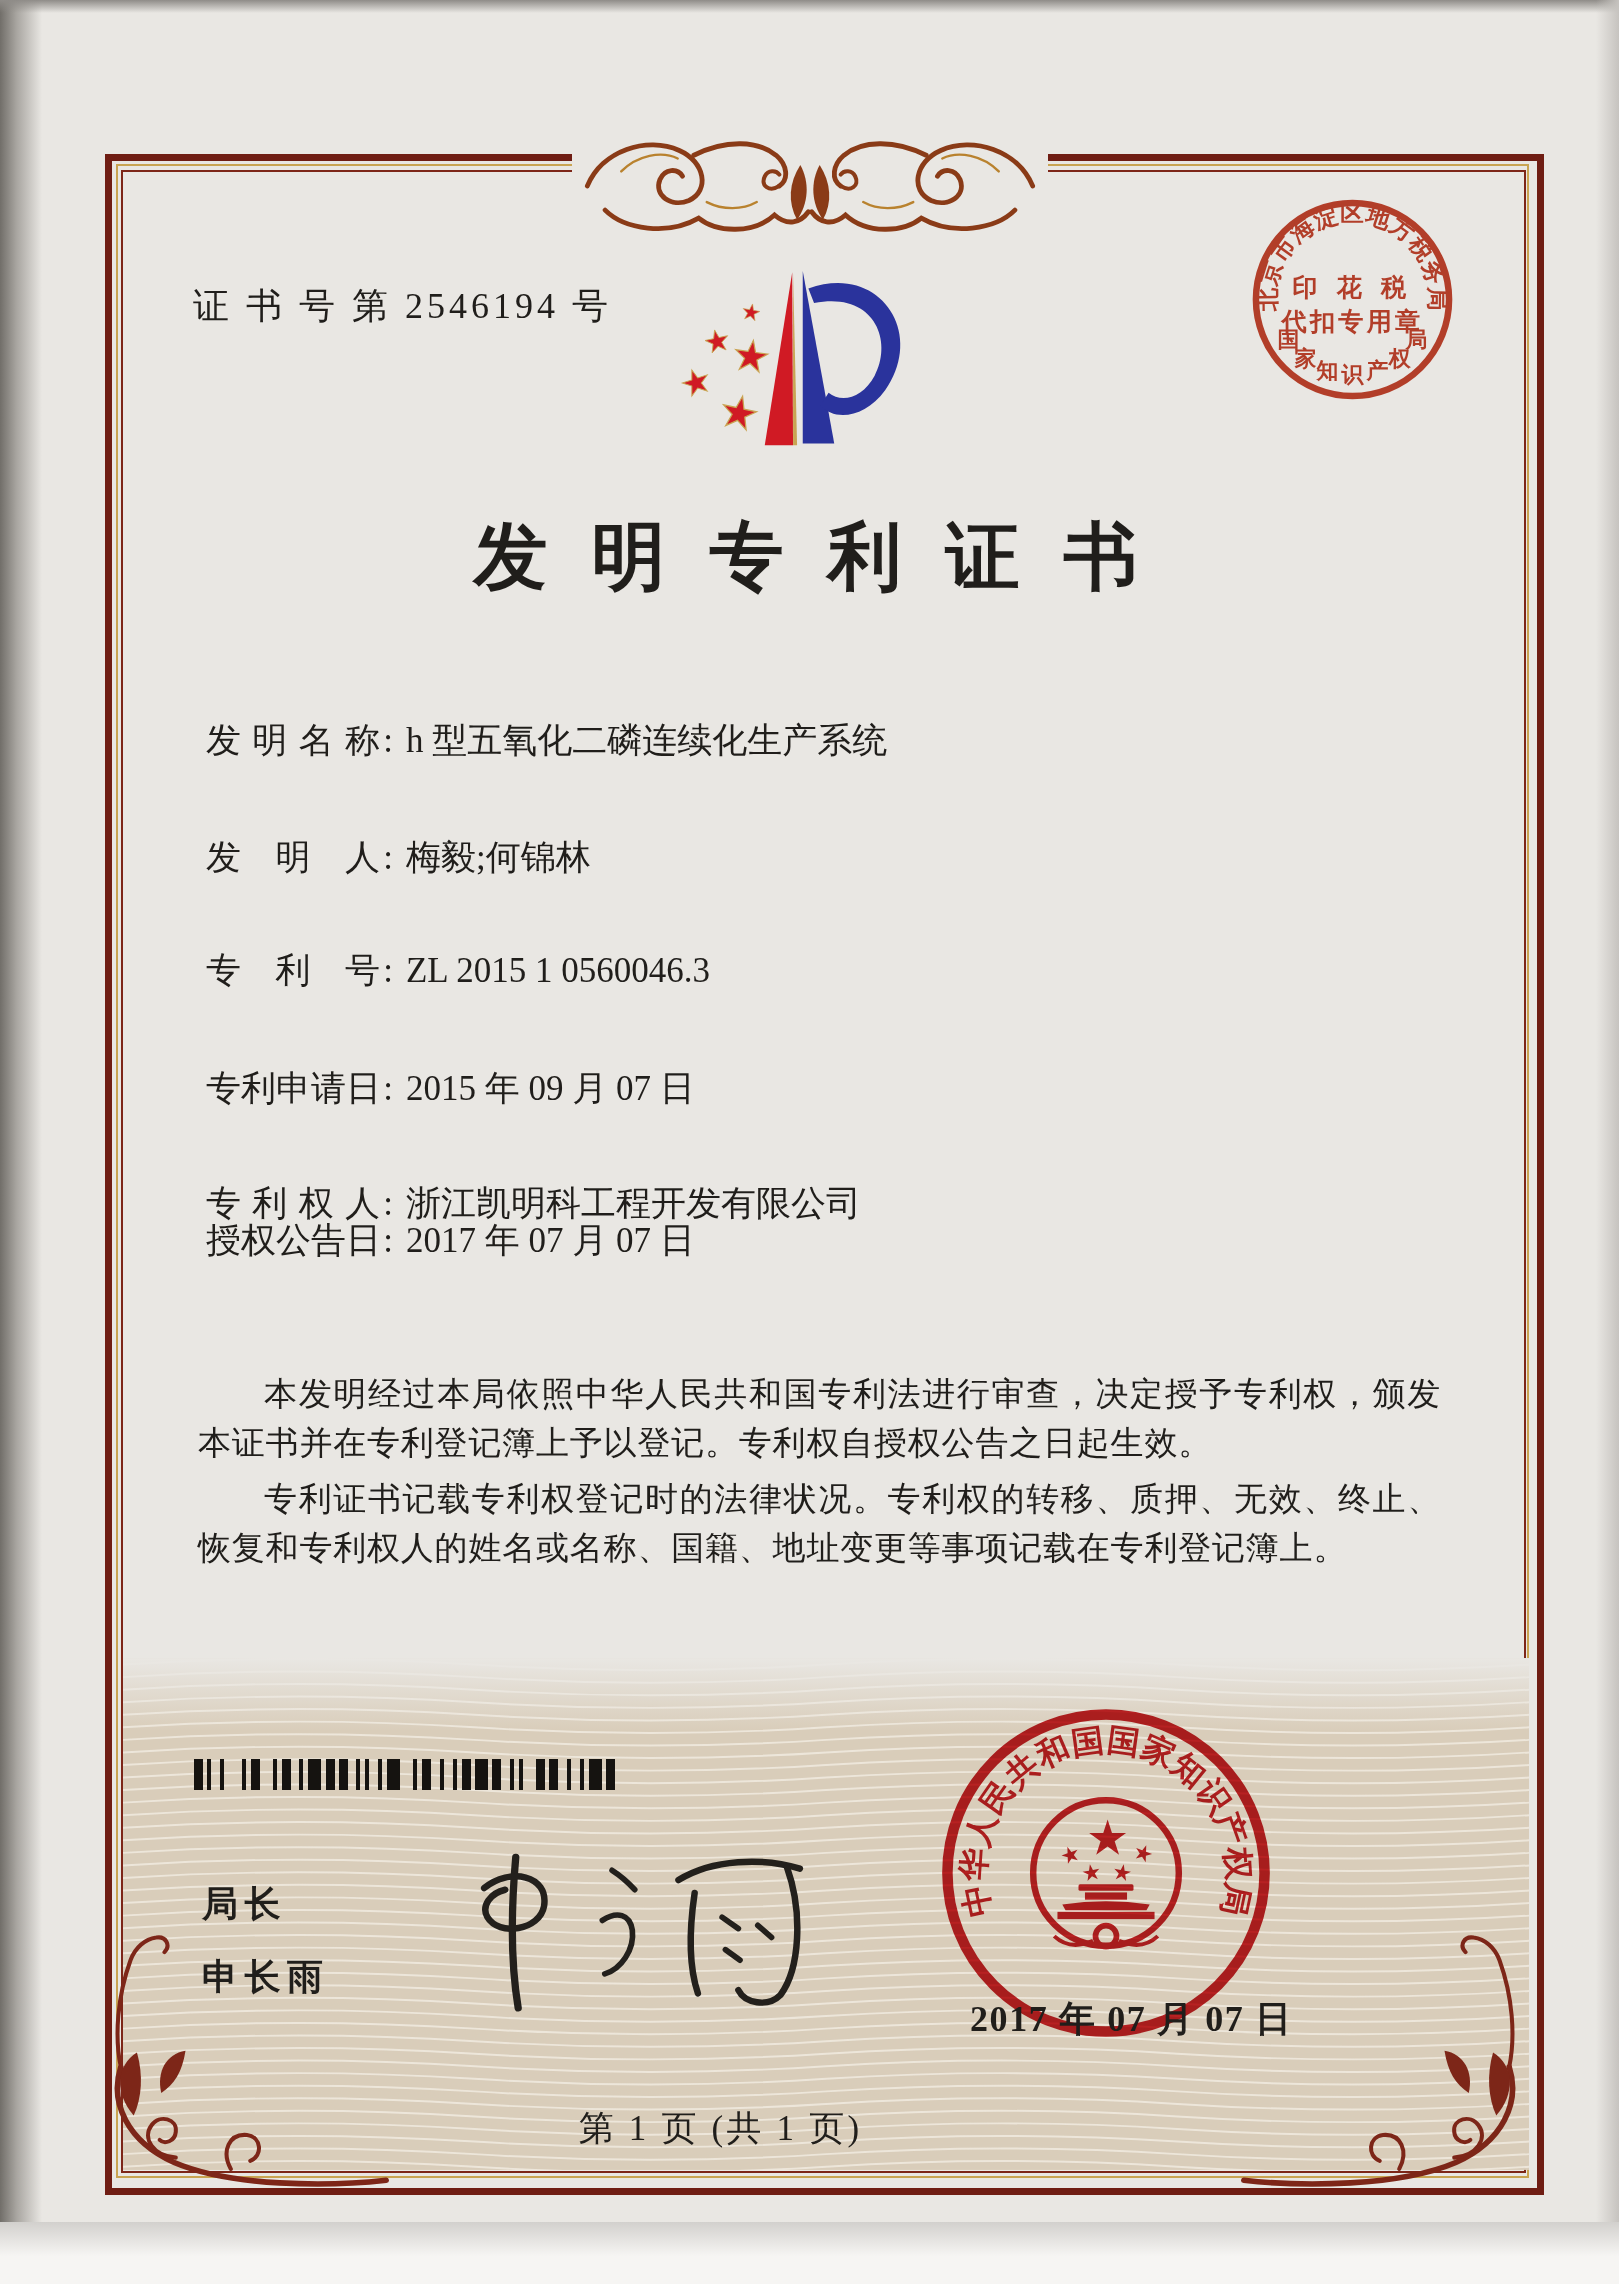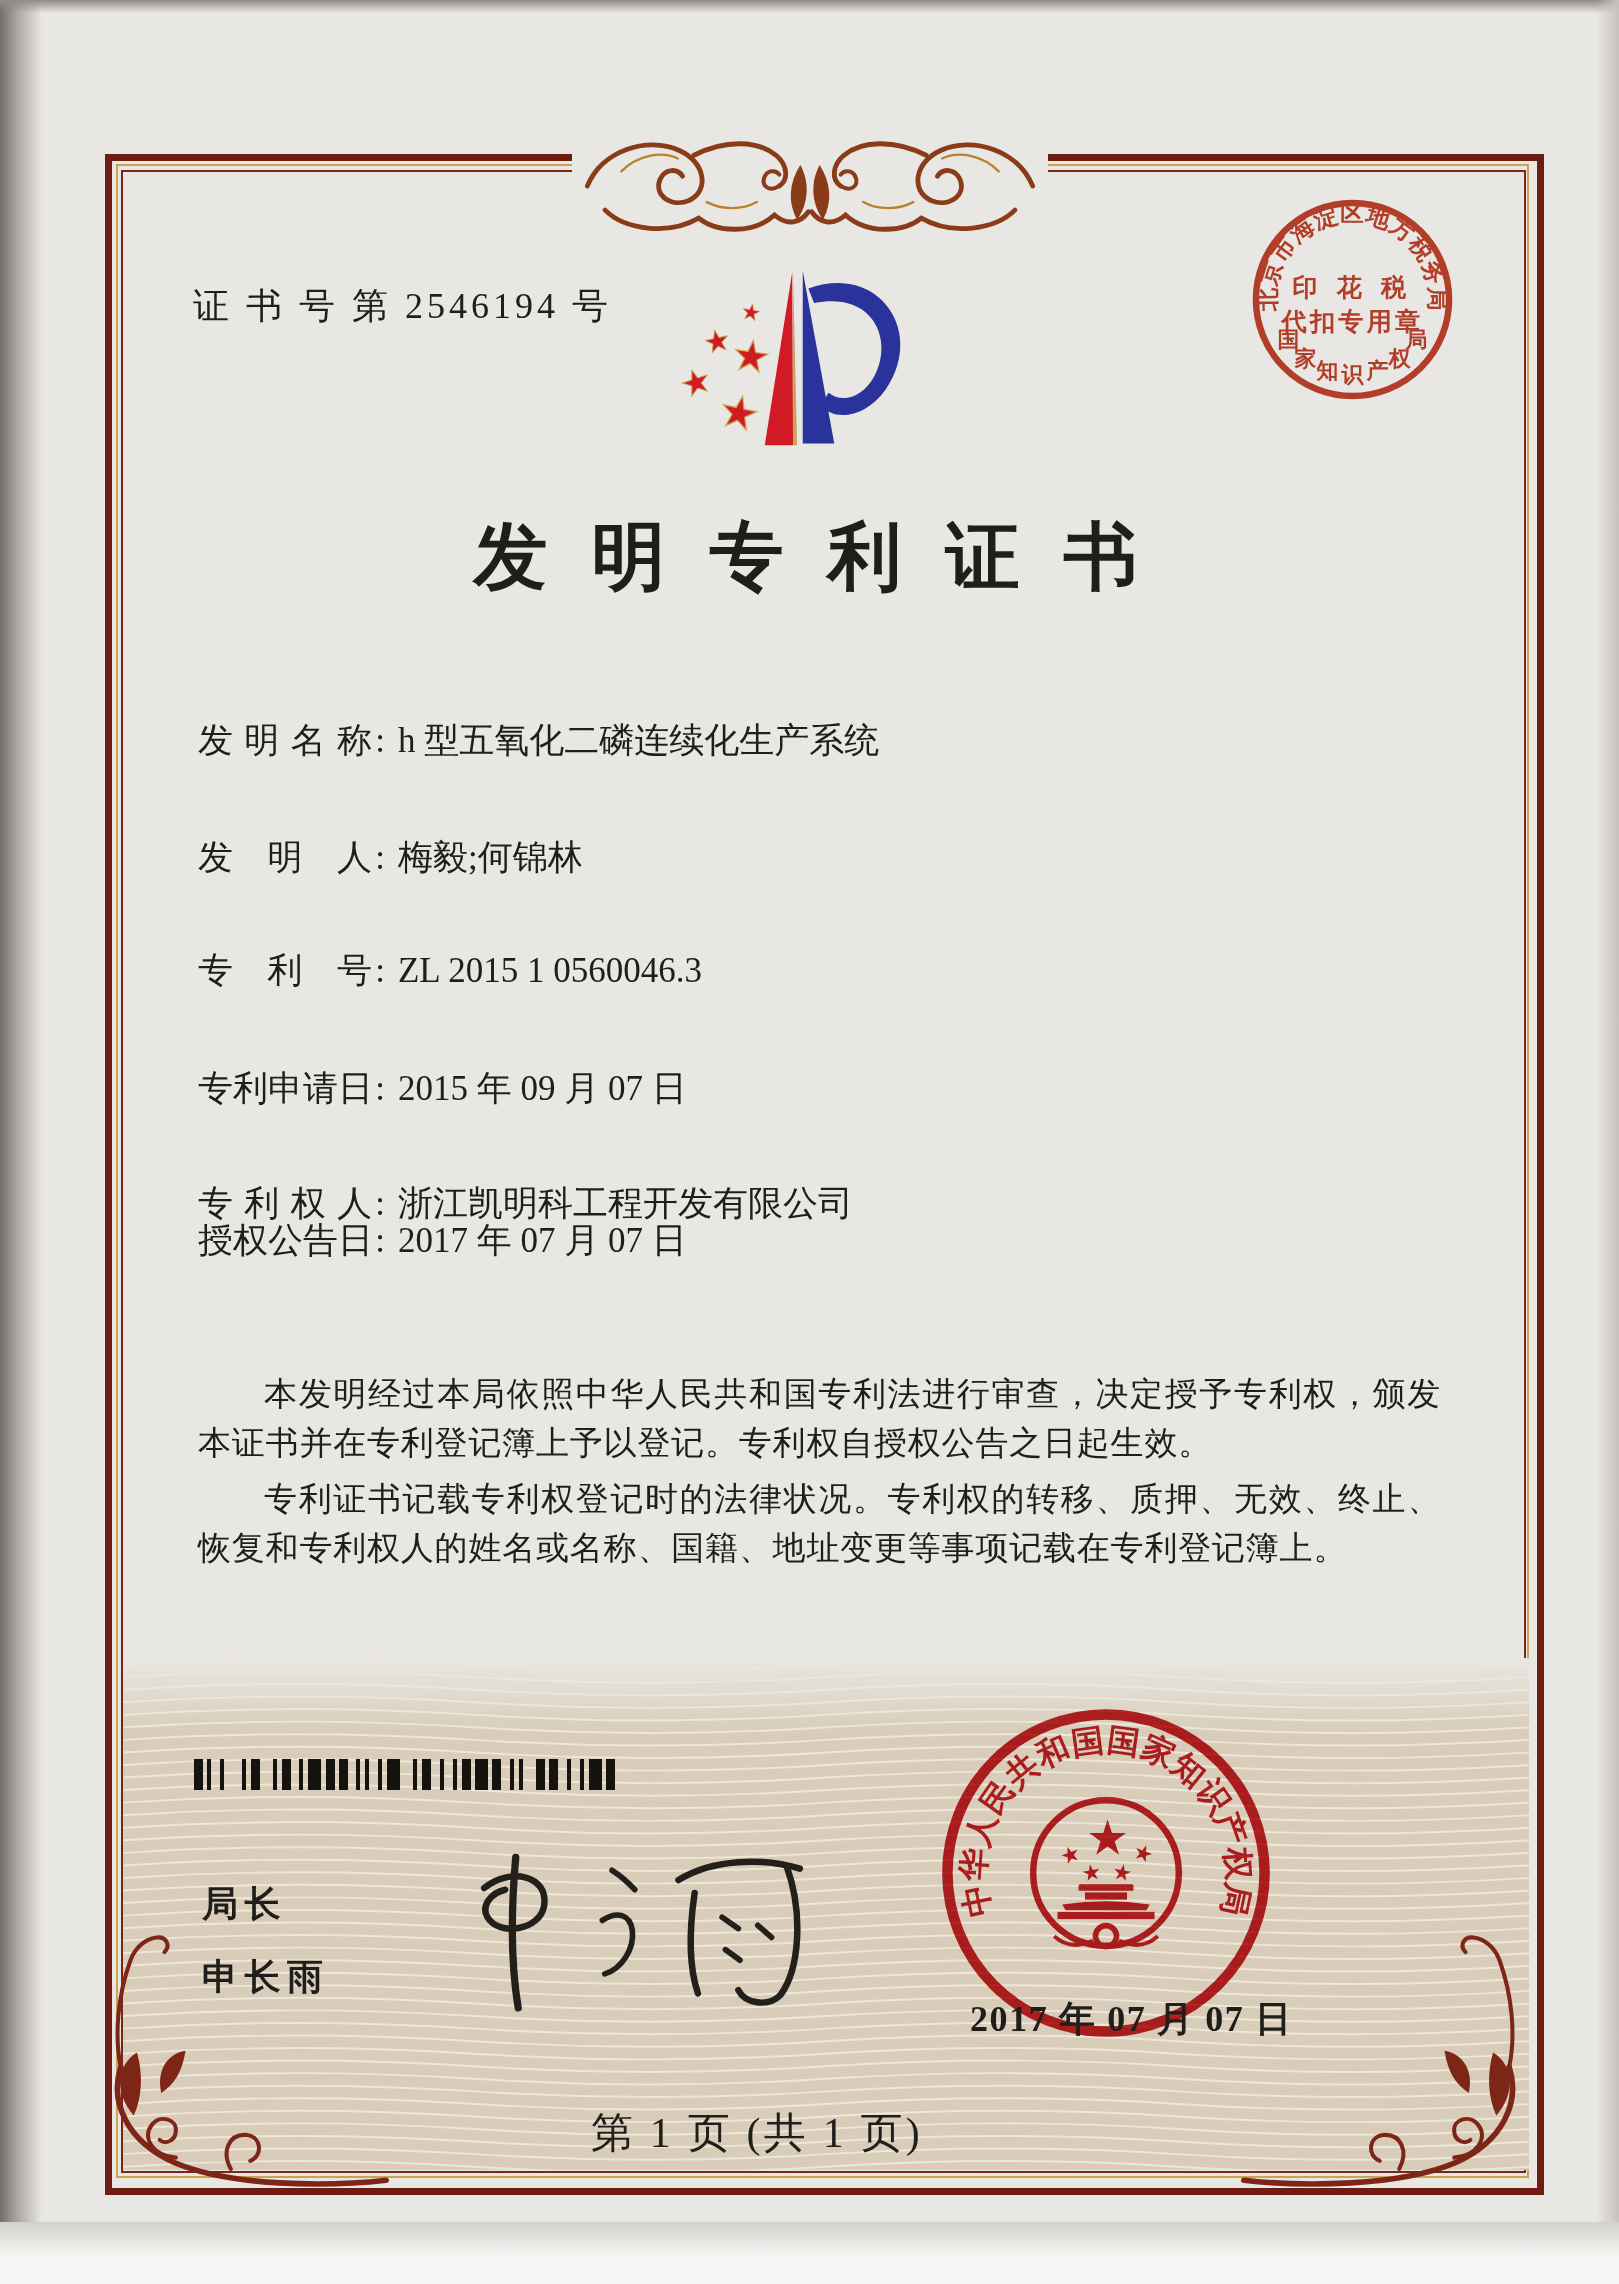--- a/index.html
+++ b/index.html
@@ -24,33 +24,33 @@
   
   .frame-outer{position:absolute;left:105px;top:154px;width:1425px;height:2027px;border:7.3px solid var(--frame);}
   .frame-gold{position:absolute;left:116px;top:164px;width:1409px;height:2010px;border:2.4px solid var(--gold);}
   .frame-inner{position:absolute;left:121px;top:170px;width:1401px;height:1999px;border:2.4px solid var(--frame-inner);}
   .dragon-patch{position:absolute;left:572px;top:149px;width:476px;height:27.5px;background:var(--paper);}
   
   .cert-no{position:absolute;left:193px;top:282px;font-size:36px;letter-spacing:4px;}
   .title{position:absolute;left:0;top:508px;width:1619px;text-align:center;
          font-size:74px;font-weight:700;letter-spacing:44px;padding-left:36px;box-sizing:border-box;}
   .field{position:absolute;left:198px;width:1263px;font-size:35px;white-space:nowrap;}
-  .field .lbl{display:inline-block;width:174px;text-align:justify;text-align-last:justify;vertical-align:baseline;}
+  .field .lbl{display:inline-block;width:174px;text-align:justify;text-align-last:justify;vertical-align:baseline;margin-left:8px;}
   .field .colon{margin:0 13px 0 3.2px;}
   .body-text{position:absolute;left:198px;top:1370px;width:1243px;font-size:33px;line-height:49px;
          text-align:justify;letter-spacing:0.8px;}
   .body-text p{margin:0 0 6.5px 0;text-indent:66px;}
   .waves{position:absolute;left:123px;top:1658px;width:1406px;height:512px;}
   .barcode{position:absolute;left:194px;top:1759px;width:421px;height:31px;}
   .director-title{position:absolute;left:202px;top:1880px;font-size:36px;letter-spacing:6.5px;
          font-family:"Liberation Sans","DejaVu Sans",sans-serif;font-weight:600;}
   .director-name{position:absolute;left:202px;top:1953px;font-size:36px;letter-spacing:6.5px;
          font-family:"Liberation Sans","DejaVu Sans",sans-serif;font-weight:600;}
   .seal-date{position:absolute;left:970px;top:1995px;font-size:36px;letter-spacing:1.6px;font-weight:600;}
-  .footer{position:absolute;left:518px;top:2105px;width:405px;text-align:right;font-size:42px;letter-spacing:3.2px;}
+  .footer{position:absolute;left:518px;top:2105px;width:405px;text-align:center;font-size:35px;letter-spacing:3.2px;}
   .signature-svg{position:absolute;left:437px;top:1846px;}
   .logo-svg{position:absolute;left:670px;top:261px;}
   .tax-stamp-svg{position:absolute;left:1247px;top:194px;mix-blend-mode:multiply;opacity:.95;}
   .office-seal-svg{position:absolute;left:928px;top:1695px;mix-blend-mode:multiply;opacity:.95;}
   .dragons-svg{position:absolute;left:572px;top:123px;}
   .flourish-bl{position:absolute;left:85px;top:1923px;}
   .flourish-br{position:absolute;left:1221px;top:1923px;}
   .stamp-arc-text{font-size:29px;font-weight:700;fill:var(--stamp-red);letter-spacing:1px;}
   .stamp-center{font-weight:700;fill:var(--stamp-red);}
   .seal-arc-text{font-size:40px;font-weight:700;fill:var(--seal-red);letter-spacing:1px;}

